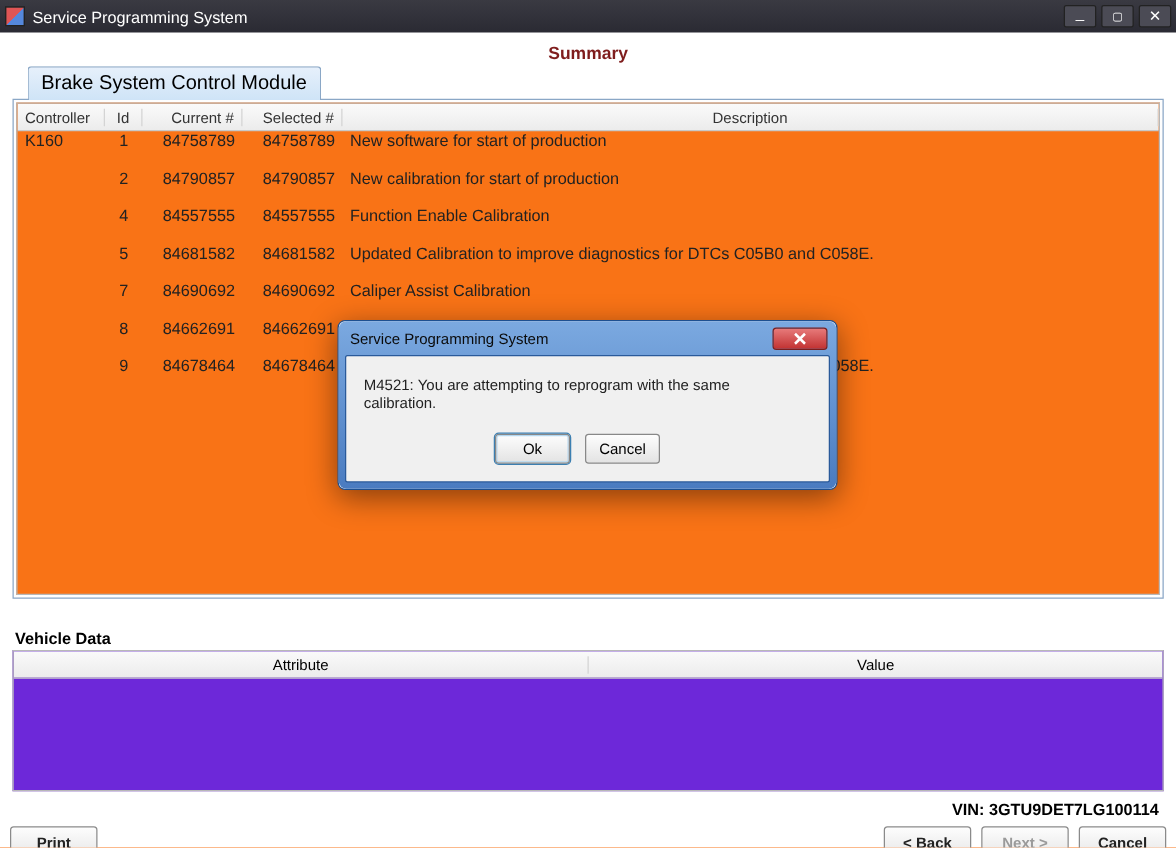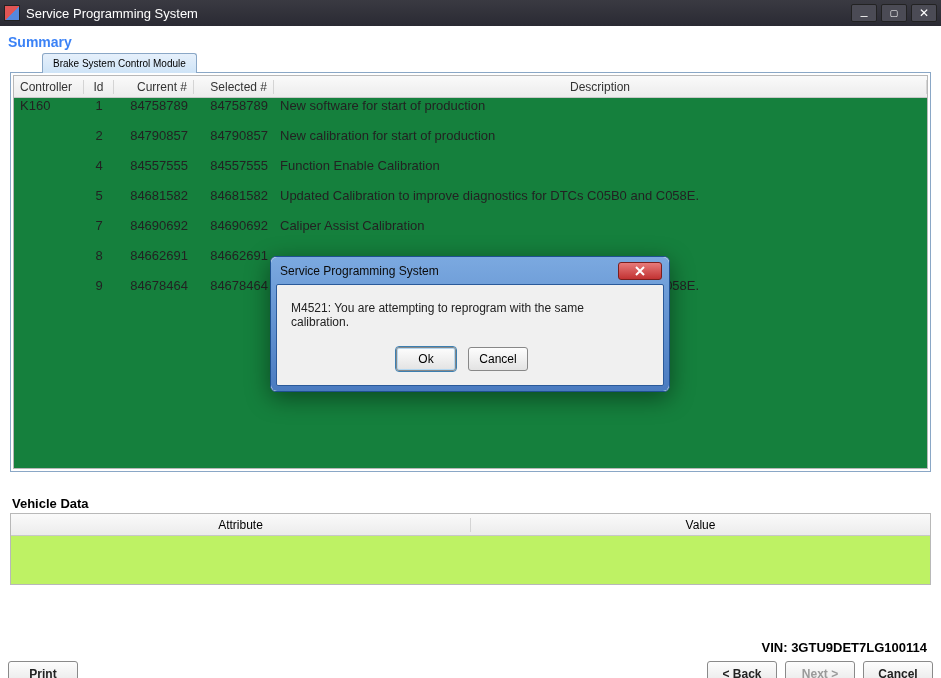--- a/index.html
+++ b/index.html
@@ -42,56 +42,57 @@
     }
 
     
     .content {
       padding: 4px 8px 0 8px;
       height: 610px;
       display: flex;
       flex-direction: column;
     }
     .summary-title {
+      text-align: center;
       font-weight: bold;
       font-size: 14px;
-      color: #3b82f6;
+      color: #7f1d1d;
       margin: 4px 0 2px 0;
     }
 
     
     .tab-region {
       position: relative;
       flex: 0 0 auto;
     }
     .tab {
       display: inline-block;
       background: linear-gradient(to bottom, #e6f0fb 0%, #cfe4f7 100%);
       border: 1px solid #8aa7c6;
       border-bottom: none;
       padding: 4px 10px;
-      font-size: 10px;
+      font-size: 16px;
       border-radius: 3px 3px 0 0;
       position: relative;
       top: 1px;
-      margin-left: 34px;
+      margin-left: 14px;
       cursor: default;
     }
     .tab-body {
       border: 1px solid #8aa7c6;
       background: #fefefe;
       padding: 2px;
       margin: 0 2px;
       height: 400px;
     }
 
     .grid-wrap {
       border: 1px solid #b8b8b8;
       height: 100%;
-      background: #15803d;
+      background: #f97316;
       overflow: hidden;
     }
     .grid-header {
       display: flex;
       background: linear-gradient(to bottom, #fafafa, #ececec);
       border-bottom: 1px solid #c8c8c8;
       height: 22px;
       align-items: center;
       color: #333;
     }
@@ -124,22 +125,22 @@
 
     
     .vehicle-label {
       font-size: 13px;
       font-weight: bold;
       margin: 24px 0 0 4px;
     }
     .vehicle-box {
       border: 1px solid #b8b8b8;
       margin: 2px 2px 0 2px;
-      background: #bef264;
-      height: 72px;
+      background: #6d28d9;
+      height: 113px;
       overflow: hidden;
     }
     .vd-header {
       display: flex;
       background: linear-gradient(to bottom, #fafafa, #ececec);
       border-bottom: 1px solid #c8c8c8;
       height: 22px;
       align-items: center;
     }
     .vd-header > div {

